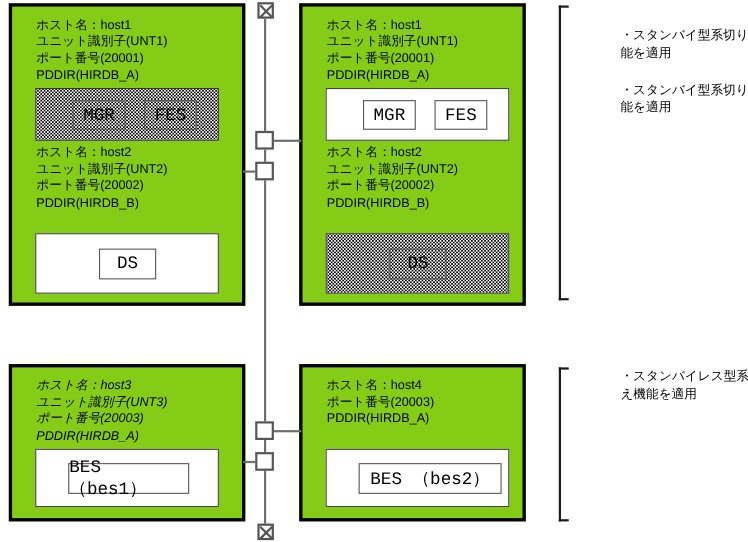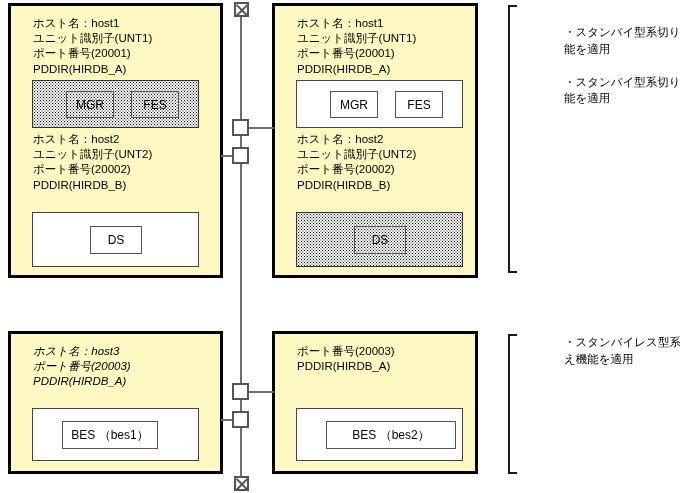--- a/index.html
+++ b/index.html
@@ -14,21 +14,21 @@
     font-family: "Liberation Sans", "DejaVu Sans", sans-serif;
     color: #000000;
     overflow: hidden;
   }
 
   
   .host-panel {
     position: absolute;
     box-sizing: border-box;
     border: 3px solid #000000;
-    background: #fef9c3;
+    background: #84cc16;
   }
 
   .info-block {
     position: absolute;
     left: 22px;
     font-size: 11.5px;
     line-height: 15.2px;
     letter-spacing: 0px;
     white-space: nowrap;
   }
@@ -53,22 +53,22 @@
 
   
   .proc {
     position: absolute;
     box-sizing: border-box;
     border: 1.5px solid #555555;
     background: transparent;
     display: flex;
     align-items: center;
     justify-content: center;
-    font-size: 12px;
-    font-family: Liberation Sans, sans-serif;
+    font-size: 16px;
+    font-family: Liberation Mono, monospace;
     color: #000000;
   }
   .proc.on-white { background: #ffffff; }
 
   
   .bus-line {
     position: absolute;
     width: 2px;
     background: #6e6e6e;
   }
@@ -179,32 +179,34 @@
 
   <div class="unit-box shaded" style="left:21px; top:206px; width:167px; height:55px;">
     <div class="proc" style="left:57px; top:13px; width:52px; height:28px;">DS</div>
   </div>
 </div>
 
 <div class="host-panel" style="left:8px; top:331px; width:215px; height:143px;">
 
   <div class="info-block" style="top:10px;font-style:italic;">
     <span class="info-line">ホスト名：host3</span>
+    <span class="info-line">ユニット識別子(UNT3)</span>
     <span class="info-line">ポート番号(20003)</span>
     <span class="info-line">PDDIR(HIRDB_A)</span>
   </div>
 
   <div class="unit-box" style="left:21px; top:74px; width:167px; height:53px;">
-    <div class="proc on-white" style="left:29px; top:12px; width:96px; height:28px;">BES （bes1）</div>
+    <div class="proc on-white" style="left:29px; top:12px; width:110px; height:28px;">BES （bes1）</div>
   </div>
 </div>
 
 <div class="host-panel" style="left:272px; top:331px; width:206px; height:143px;">
 
   <div class="info-block" style="top:10px;">
+    <span class="info-line">ホスト名：host4</span>
     <span class="info-line">ポート番号(20003)</span>
     <span class="info-line">PDDIR(HIRDB_A)</span>
   </div>
 
   <div class="unit-box" style="left:21px; top:74px; width:167px; height:53px;">
     <div class="proc on-white" style="left:29px; top:12px; width:130px; height:28px;">BES （bes2）</div>
   </div>
 </div>
 
 <div class="bus-line" style="left:240px; top:16px; height:462px;"></div>

